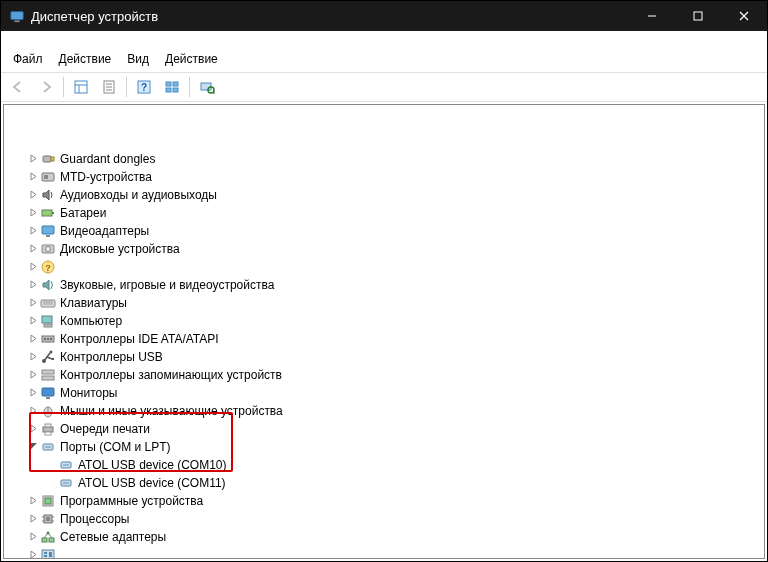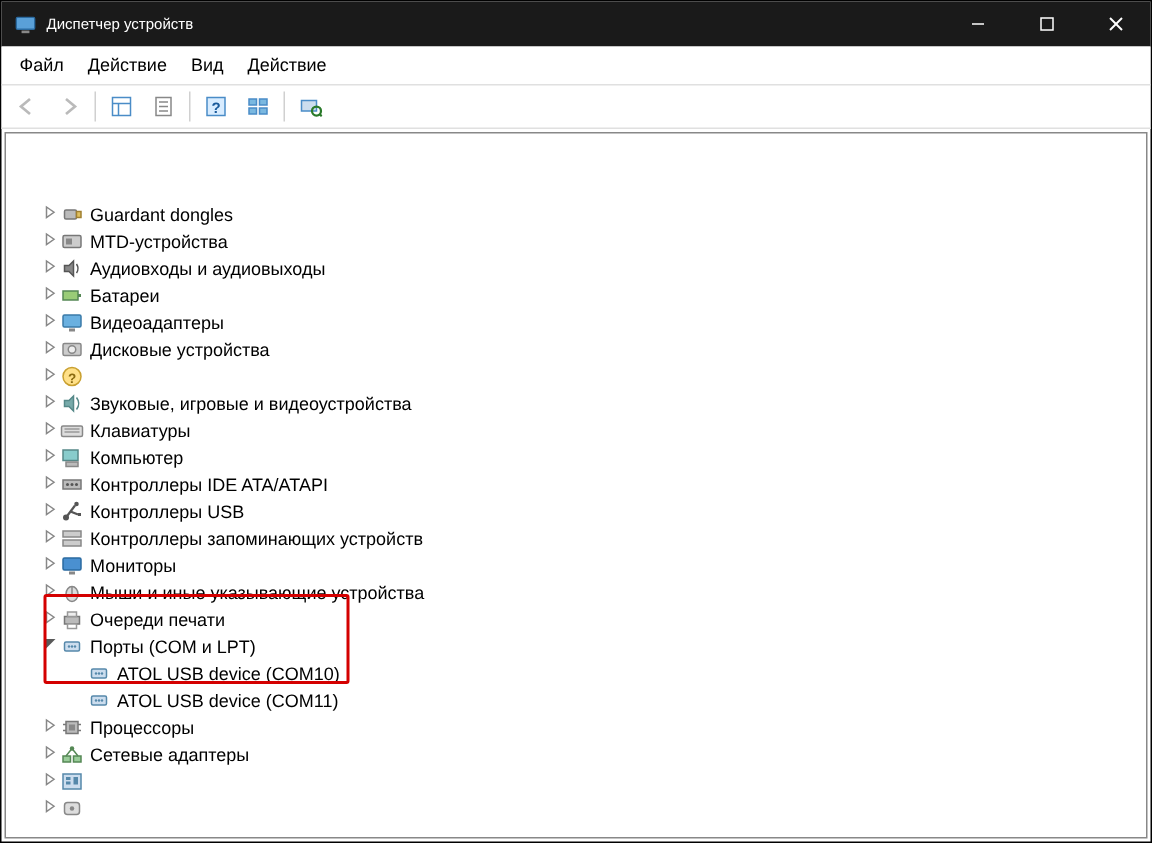--- a/index.html
+++ b/index.html
@@ -1,22 +1,22 @@
 <!DOCTYPE html>
 <html><head>
 <meta charset="utf-8">
 <style>
   html,body{margin:0;padding:0;font-family:"Segoe UI",Tahoma,sans-serif;font-size:12px;background:#fff;}
   .window{width:768px;height:562px;display:flex;flex-direction:column;border:1px solid #000;box-sizing:border-box;background:#fff;}
   .titlebar{height:30px;background:#1a1a1a;color:#fff;display:flex;align-items:center;padding-left:8px;flex:0 0 auto;}
   .titlebar .icon{width:16px;height:16px;margin-right:6px;display:flex;align-items:center;justify-content:center;}
-  .titlebar .title{flex:1;font-size:10px;}
+  .titlebar .title{flex:1;font-size:13px;}
   .win-controls{display:flex;height:100%;}
   .win-btn{width:46px;height:100%;display:flex;align-items:center;justify-content:center;color:#fff;font-size:14px;cursor:pointer;}
-  .menubar{height:20px;background:#fff;display:flex;align-items:center;padding:2px 4px;border-bottom:1px solid transparent;flex:0 0 auto;}
+  .menubar{height:20px;background:#fff;display:flex;align-items:center;padding:2px 4px;border-bottom:1px solid transparent;flex:0 0 auto;margin-top:16px;}
   .menu-item{padding:2px 8px;cursor:pointer;}
   .toolbar{height:28px;background:#fff;border-top:1px solid #e0e0e0;border-bottom:1px solid #e0e0e0;display:flex;align-items:center;padding:0 4px;gap:2px;flex:0 0 auto;}
   .tool-btn{width:24px;height:24px;display:flex;align-items:center;justify-content:center;border:1px solid transparent;cursor:pointer;}
   .tool-btn.disabled{opacity:.4;cursor:default;}
   .tool-sep{width:1px;height:20px;background:#d0d0d0;margin:0 2px;}
   .client{flex:1;padding:2px;display:flex;min-height:0;}
   .tree-wrap{flex:1;border:1px solid #888;display:flex;position:relative;overflow:hidden;}
   .tree{flex:1;overflow-y:scroll;padding:4px 0 4px 4px;margin-top:41px;}
   .node{display:flex;align-items:center;height:18px;line-height:18px;white-space:nowrap;cursor:pointer;}
   .expander{width:14px;text-align:center;color:#666;font-size:11px;user-select:none;}
@@ -379,20 +379,33 @@
             </span>
             <span>ATOL USB device (COM11)</span>
           </div>
           <div class="node">
             <span class="indent" style="width: 18px;"></span>
             <span class="expander"><svg width="9" height="9" viewBox="0 0 9 9">
                 <path d="M2 1 L7 4.5 L2 8 Z" fill="none" stroke="#888"></path>
               </svg></span>
             <span class="dev-icon">
               <svg width="16" height="16" viewBox="0 0 16 16">
+                <rect x="3" y="3" width="10" height="10" fill="#ddd" stroke="#888"></rect>
+                <rect x="5" y="5" width="6" height="6" fill="#8c8" stroke="#585"></rect>
+              </svg>
+            </span>
+            <span>Программные устройства</span>
+          </div>
+          <div class="node">
+            <span class="indent" style="width: 18px;"></span>
+            <span class="expander"><svg width="9" height="9" viewBox="0 0 9 9">
+                <path d="M2 1 L7 4.5 L2 8 Z" fill="none" stroke="#888"></path>
+              </svg></span>
+            <span class="dev-icon">
+              <svg width="16" height="16" viewBox="0 0 16 16">
                 <rect x="4" y="4" width="8" height="8" fill="#bbb" stroke="#777"></rect>
                 <rect x="6" y="6" width="4" height="4" fill="#888"></rect>
                 <line x1="2" y1="6" x2="4" y2="6" stroke="#777"></line>
                 <line x1="2" y1="10" x2="4" y2="10" stroke="#777"></line>
                 <line x1="12" y1="6" x2="14" y2="6" stroke="#777"></line>
                 <line x1="12" y1="10" x2="14" y2="10" stroke="#777"></line>
               </svg>
             </span>
             <span>Процессоры</span>
           </div>

